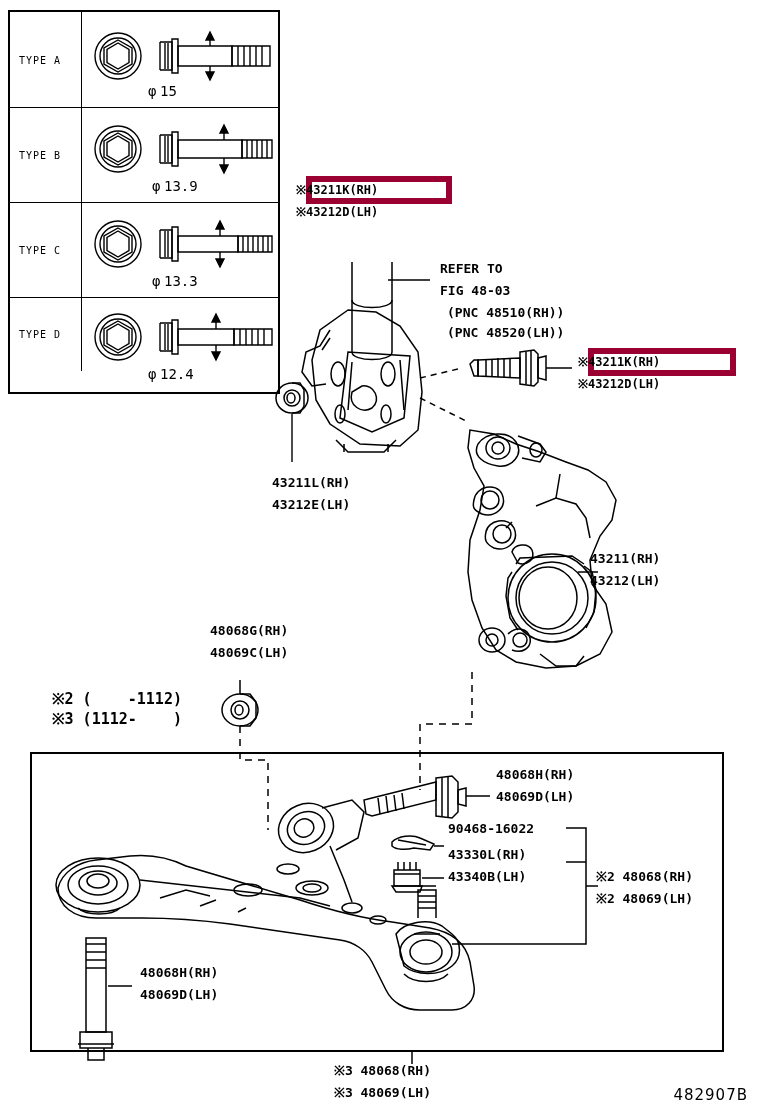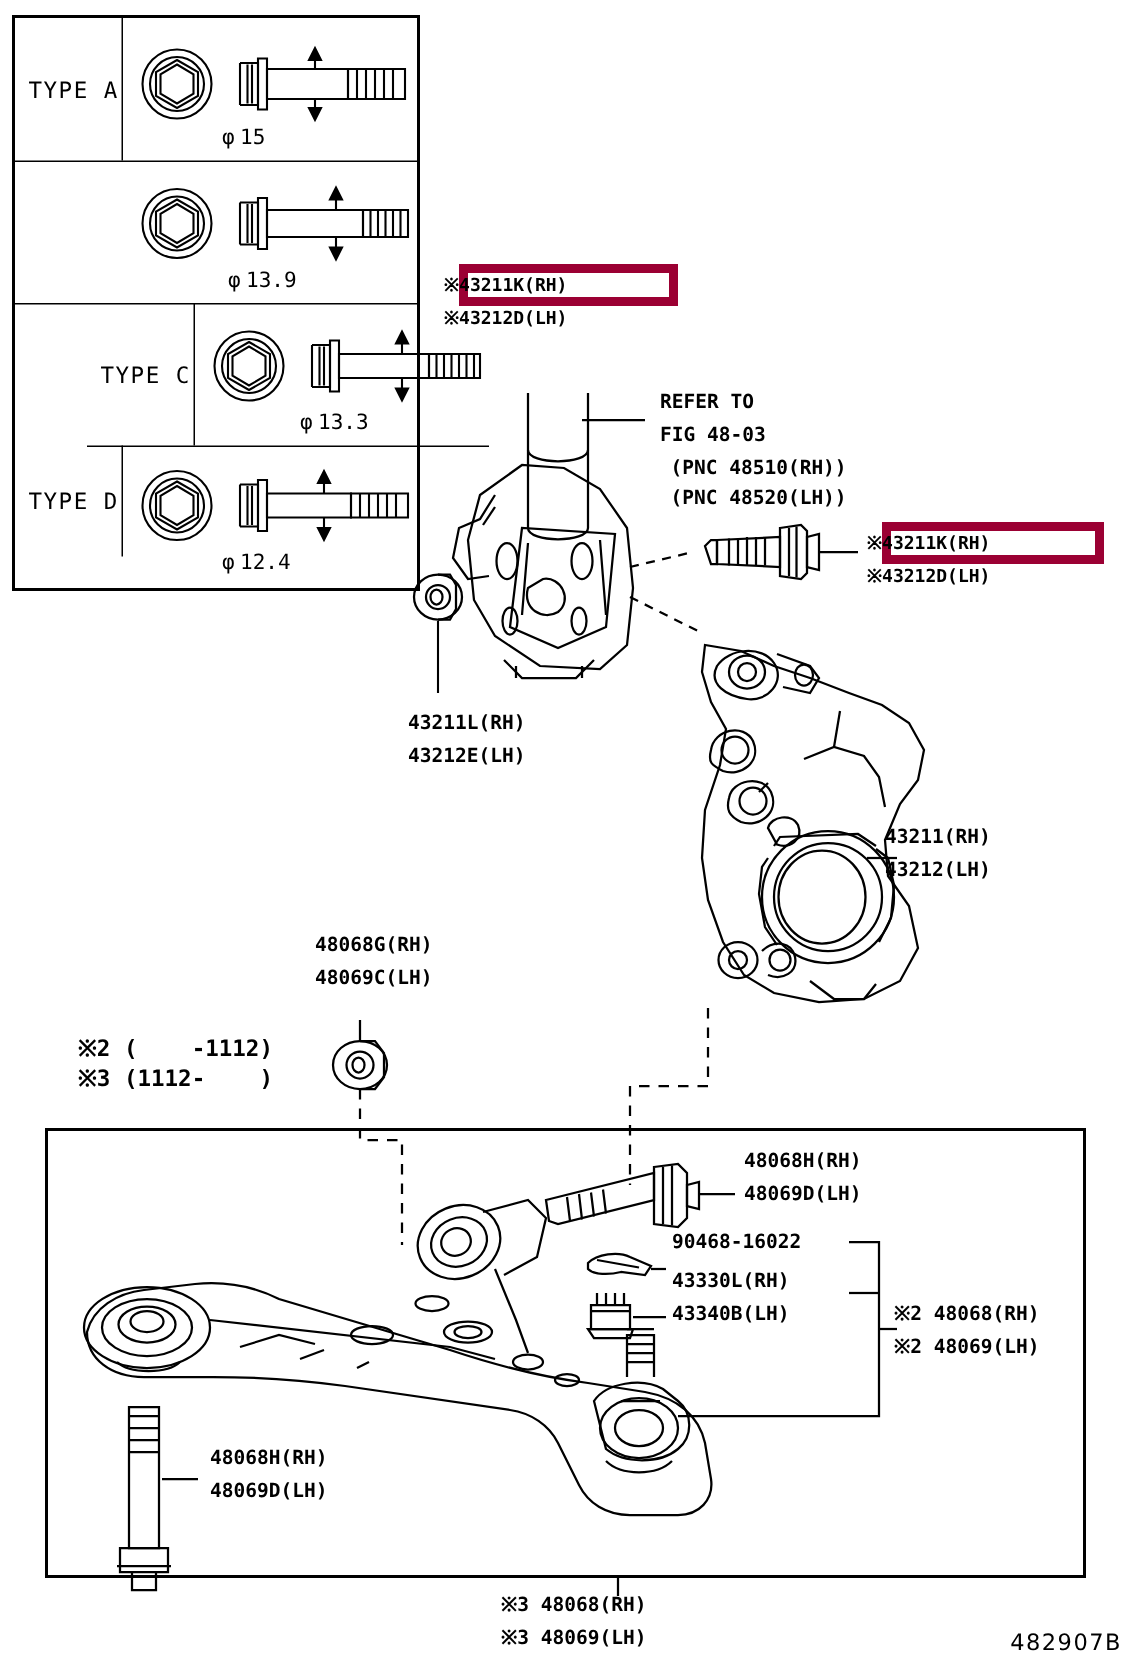--- a/index.html
+++ b/index.html
@@ -10,21 +10,21 @@
        font-weight:bold;font-size:13px;letter-spacing:0px;white-space:pre;line-height:22px;}
   .lbl.sm{font-size:15px;font-weight:bold;}
   .tbl{position:absolute;left:8px;top:10px;width:272px;height:384px;border:2px solid #000;
        box-sizing:border-box;}
   .trow{position:absolute;left:0;width:100%;height:96px;box-sizing:border-box;
         border-bottom:1.5px solid #000;}
   .trow.last{border-bottom:none;}
   .tcellL{position:absolute;left:0;top:0;width:72px;height:100%;
           border-right:1.5px solid #000;box-sizing:border-box;}
   .ttext{position:absolute;left:9px;top:50%;transform:translateY(-50%);
-         font-size:15px;font-weight:normal;letter-spacing:1px;
+         font-size:10px;font-weight:normal;letter-spacing:1px;
          font-family:"DejaVu Sans Mono","Liberation Mono",monospace;}
   .hl{position:absolute;border:6px solid #9b0033;background:#fff;box-sizing:border-box;}
   .hltext{position:absolute;font-size:12px;font-weight:bold;white-space:pre;
           font-family:"DejaVu Sans Mono","Liberation Mono",monospace;z-index:5;text-align:center;}
   .box{position:absolute;border:2px solid #000;box-sizing:border-box;}
   svg{position:absolute;left:0;top:0;overflow:visible;}
   .ln{stroke:#000;fill:none;}
   .figno{position:absolute;right:12px;bottom:8px;font-size:15px;font-weight:normal;
          font-family:"DejaVu Sans","Liberation Sans",sans-serif;letter-spacing:1px;text-align:right;}
 </style>
@@ -54,20 +54,23 @@
           <path d="M128,22 L128,34 M128,54 L128,66"></path>
           <path d="M124,28 L128,20 L132,28 Z" fill="#000"></path>
           <path d="M124,60 L128,68 L132,60 Z" fill="#000"></path>
         </g>
         <text x="66" y="84" font-family="DejaVu Sans Mono, monospace" font-size="14">φ</text>
         <text x="78" y="84" font-family="DejaVu Sans Mono, monospace" font-size="14">15</text>
       </svg>
     </div>
 
     <div class="trow" style="top:95px;">
+      <div class="tcellL">
+        <span class="ttext">TYPE  B</span>
+      </div>
       <svg width="200" height="96" style="left:72px;top:0;">
         <g class="ln" stroke-width="1.4">
           <circle cx="36" cy="42" r="23"></circle>
           <circle cx="36" cy="42" r="18"></circle>
           <polygon points="36,26 50,34 50,50 36,58 22,50 22,34"></polygon>
           <polygon points="36,29 47,35.5 47,48.5 36,55 25,48.5 25,35.5"></polygon>
           <path d="M78,28 L78,56 M78,28 L90,28 L90,56 L78,56"></path>
           <path d="M90,25 L96,25 L96,59 L90,59 Z"></path>
           <path d="M96,33 L160,33 L160,51 L96,51 Z"></path>
           <path d="M160,33 L190,33 L190,51 L160,51 Z"></path>
@@ -75,21 +78,21 @@
           <path d="M83,29 L83,55 M86,29 L86,55"></path>
           <path d="M142,20 L142,33 M142,51 L142,64"></path>
           <path d="M138,26 L142,18 L146,26 Z" fill="#000"></path>
           <path d="M138,58 L142,66 L146,58 Z" fill="#000"></path>
         </g>
         <text x="70" y="84" font-family="DejaVu Sans Mono, monospace" font-size="14">φ</text>
         <text x="82" y="84" font-family="DejaVu Sans Mono, monospace" font-size="14">13.9</text>
       </svg>
     </div>
 
-    <div class="trow" style="top:190px;margin-left:48px;">
+    <div class="trow" style="top:190px;">
       <div class="tcellL">
         <span class="ttext">TYPE  C</span>
       </div>
       <svg width="200" height="96" style="left:72px;top:0;">
         <g class="ln" stroke-width="1.4">
           <circle cx="36" cy="42" r="23"></circle>
           <circle cx="36" cy="42" r="18"></circle>
           <polygon points="36,26 50,34 50,50 36,58 22,50 22,34"></polygon>
           <polygon points="36,29 47,35.5 47,48.5 36,55 25,48.5 25,35.5"></polygon>
           <path d="M78,28 L78,56 M78,28 L90,28 L90,56 L78,56"></path>

